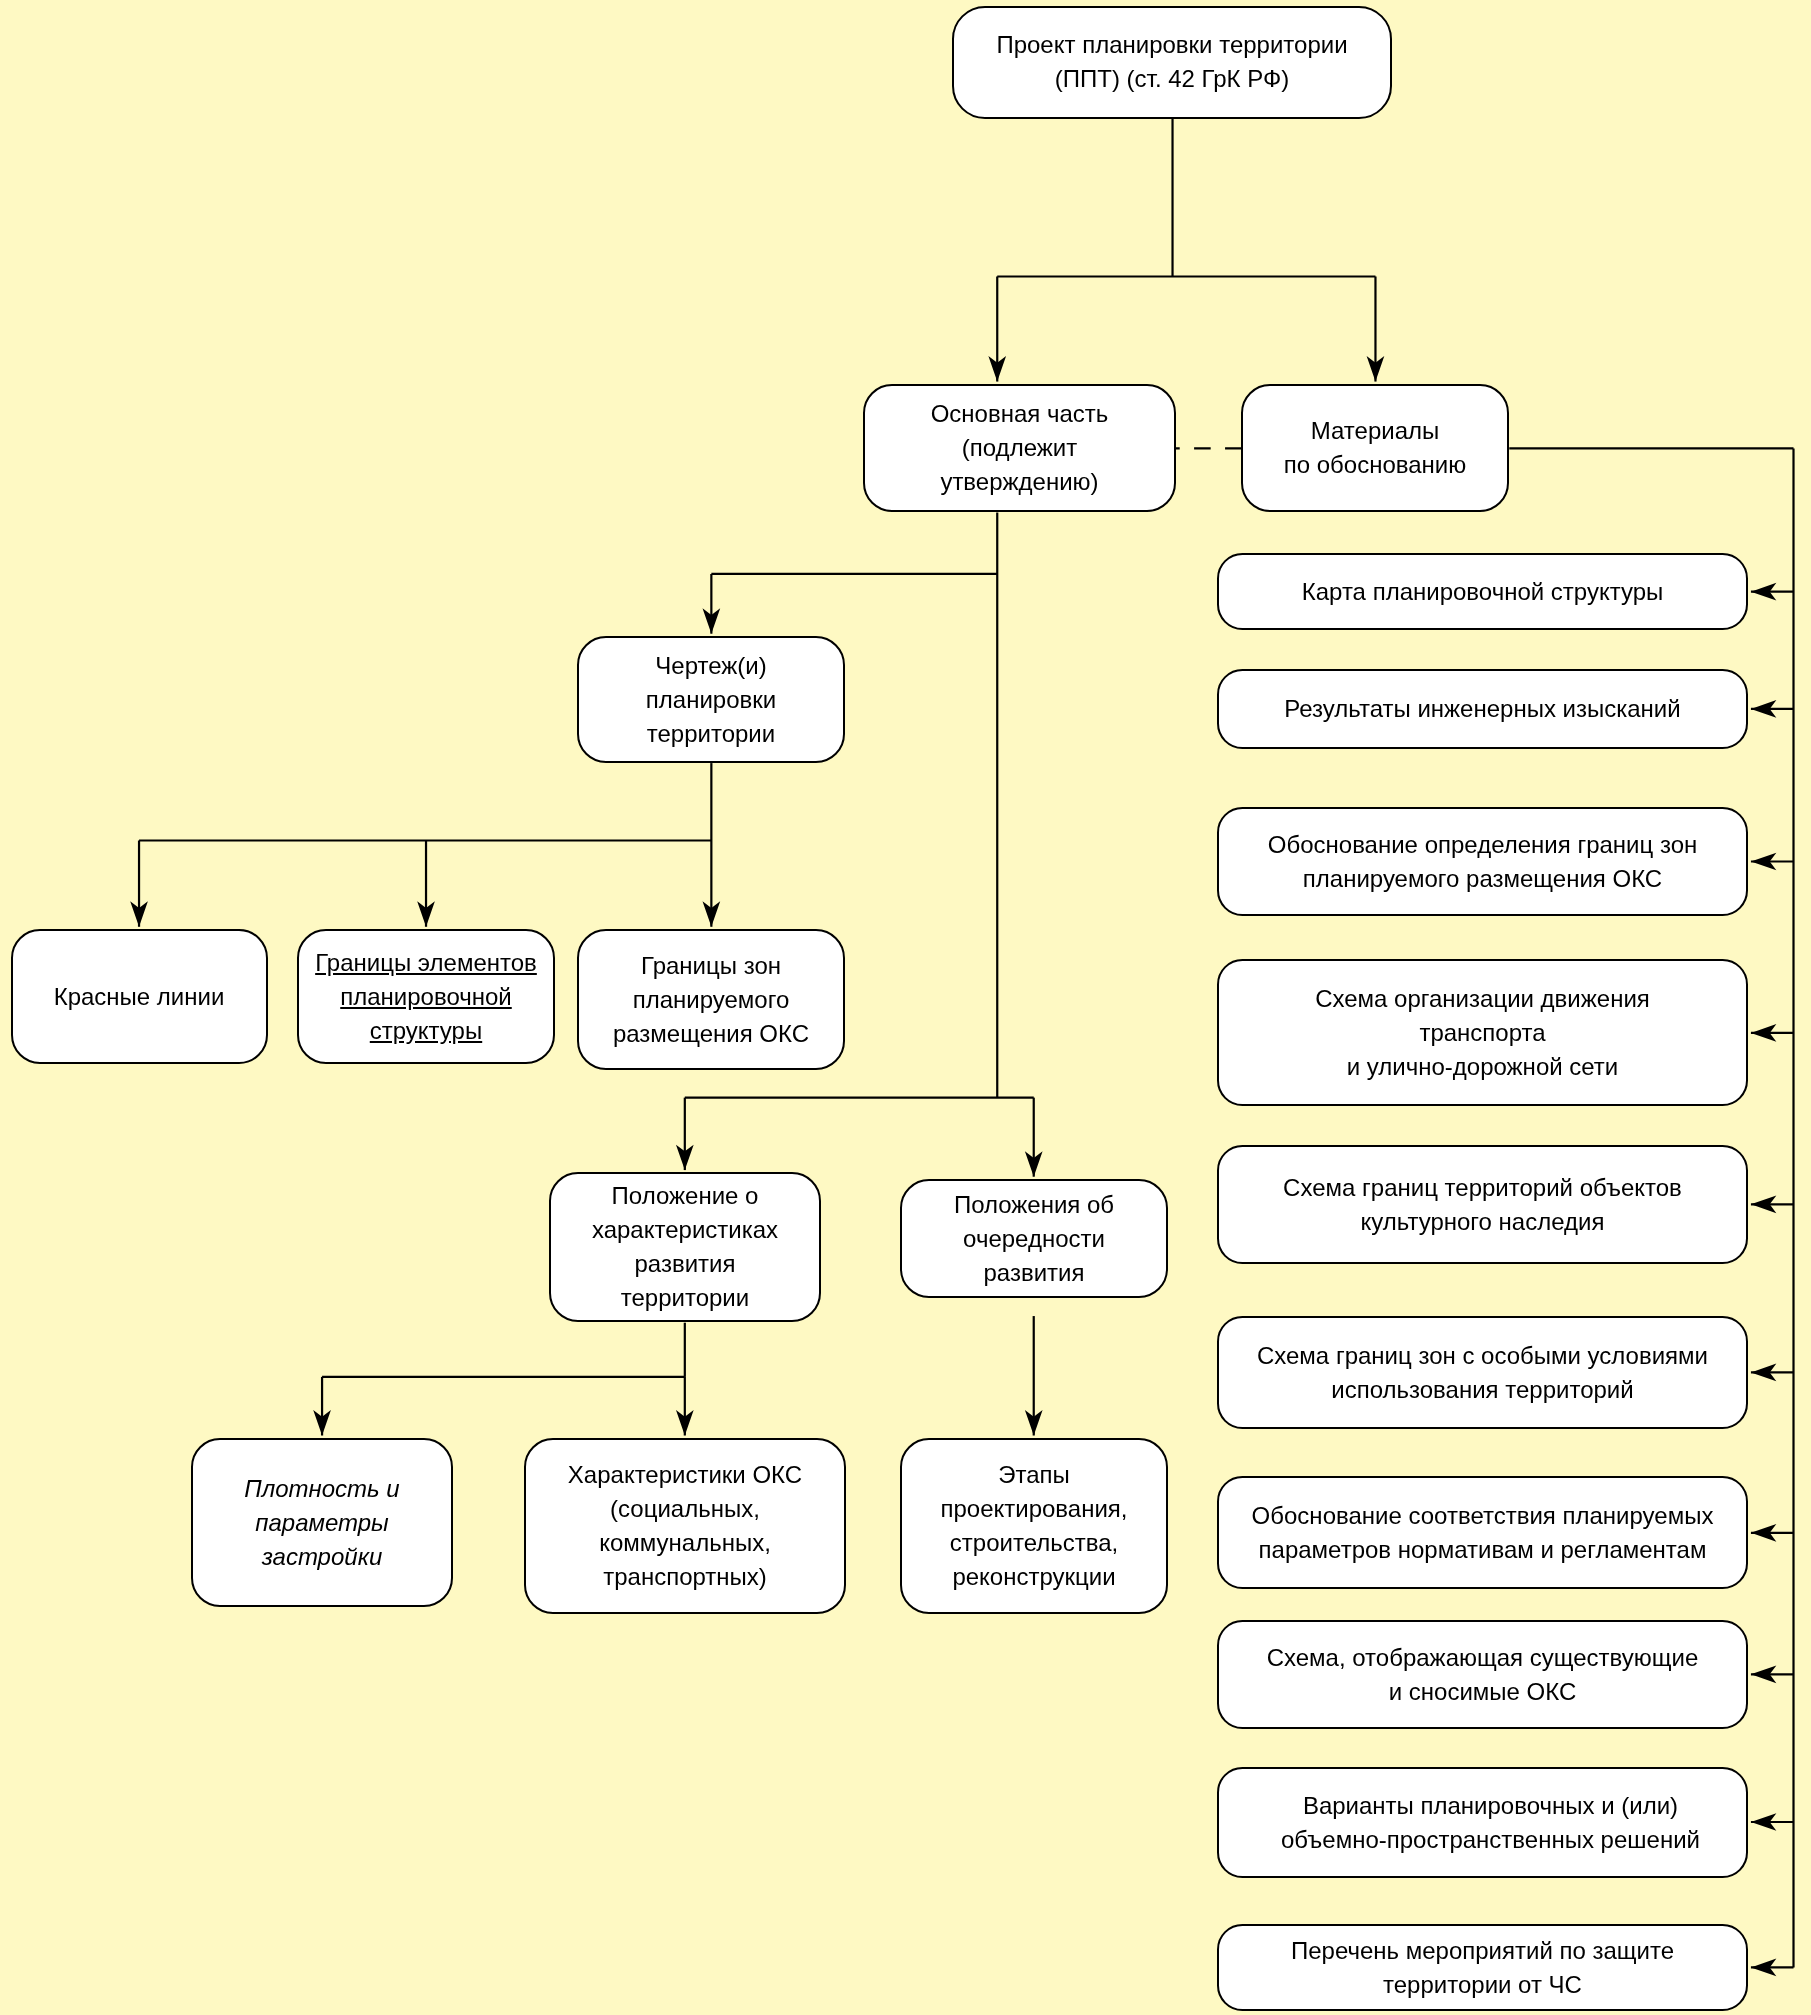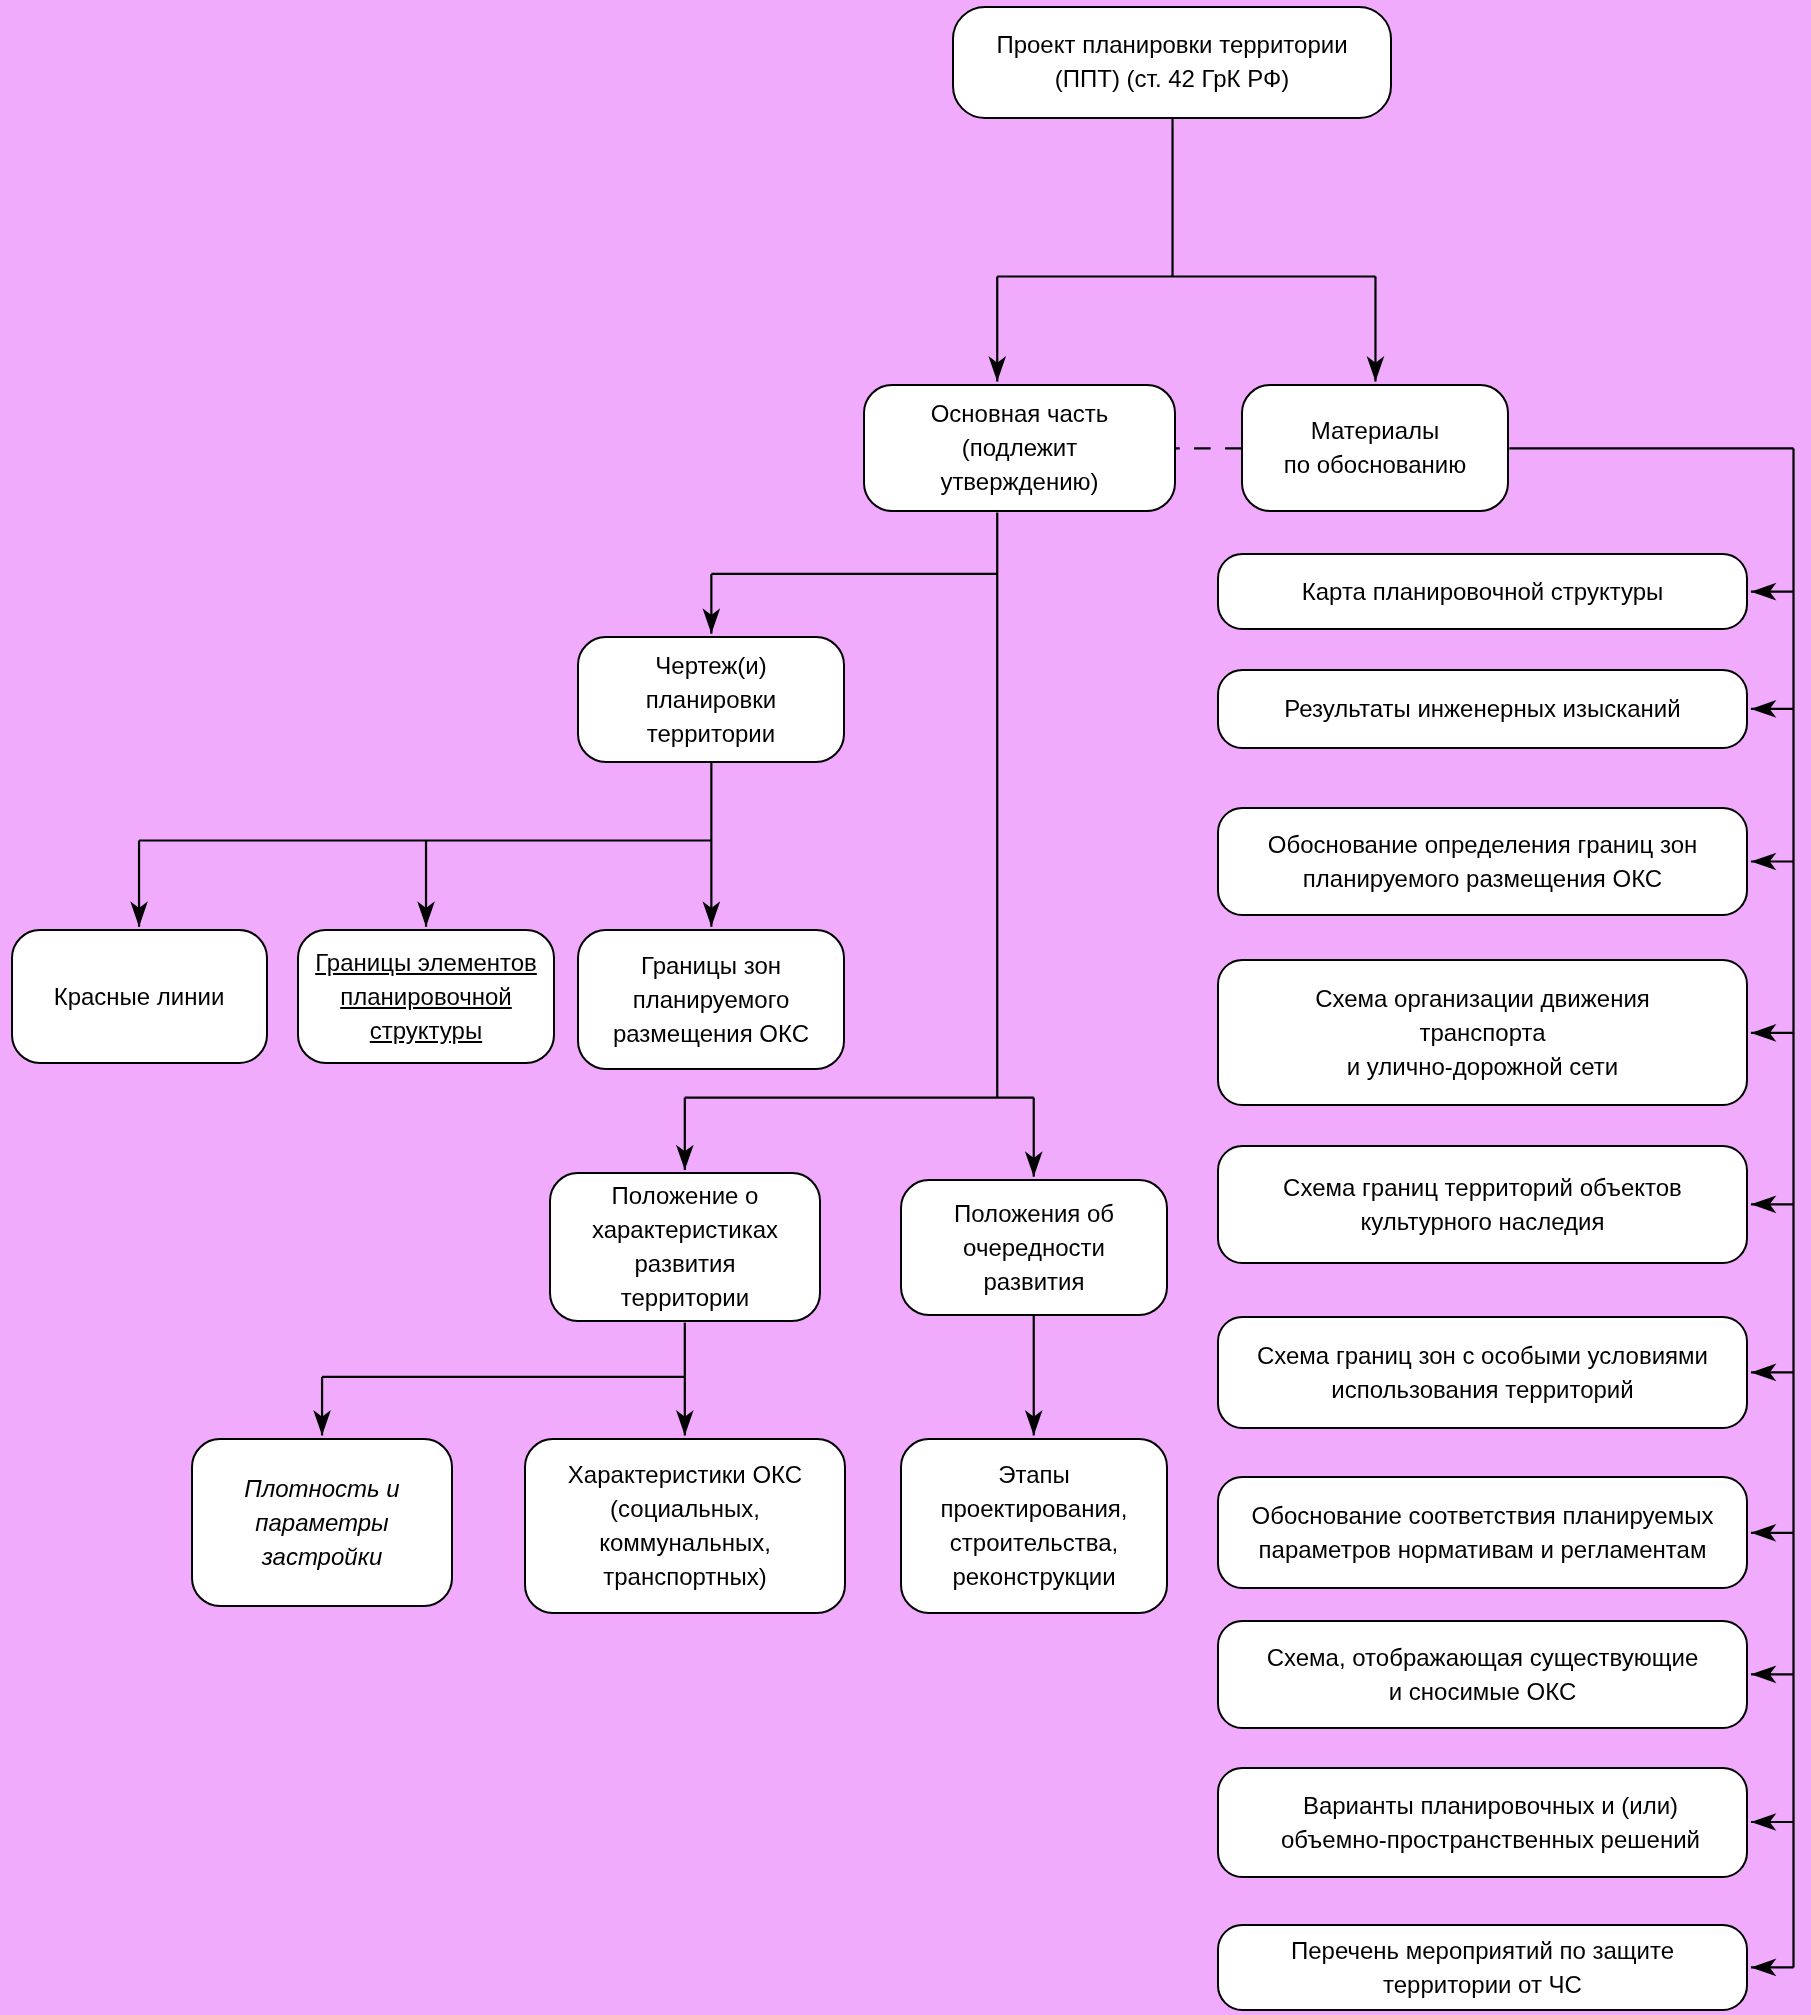--- a/index.html
+++ b/index.html
@@ -1,19 +1,19 @@
 <!DOCTYPE html>
 <html style="font-size:8.8px"><head>
 <meta charset="utf-8">
 <style>
   html,body{margin:0;padding:0;background:#ffffff;}
   #canvas{
     position:relative;
     width:1812px;height:2015px;
-    background:#f0abfc;
+    background:#fef9c3;
     font-family:"Liberation Sans","DejaVu Sans",sans-serif;
     color:#000000;
   }
   #edges{position:absolute;left:0;top:0;width:1812px;height:2015px;}
   .node{
     position:absolute;
     box-sizing:border-box;
     background:#ffffff;
     border:2.8px solid #000000;
     border-radius:29px;
@@ -125,21 +125,21 @@
 размещения ОКС</span>
   </div>
 
   <div class="node" style="left:549px;top:1172px;width:272px;height:150px;">
     <span class="lbl">Положение о
 характеристиках
 развития
 территории</span>
   </div>
 
-  <div class="node" style="left:900px;top:1179px;width:268px;height:137px;">
+  <div class="node" style="left:900px;top:1179px;width:268px;height:119px;">
     <span class="lbl">Положения об
 очередности
 развития</span>
   </div>
 
   <div class="node" style="left:191px;top:1438px;width:262px;height:169px;font-style:italic;">
     <span class="lbl">Плотность и
 параметры
 застройки</span>
   </div>

